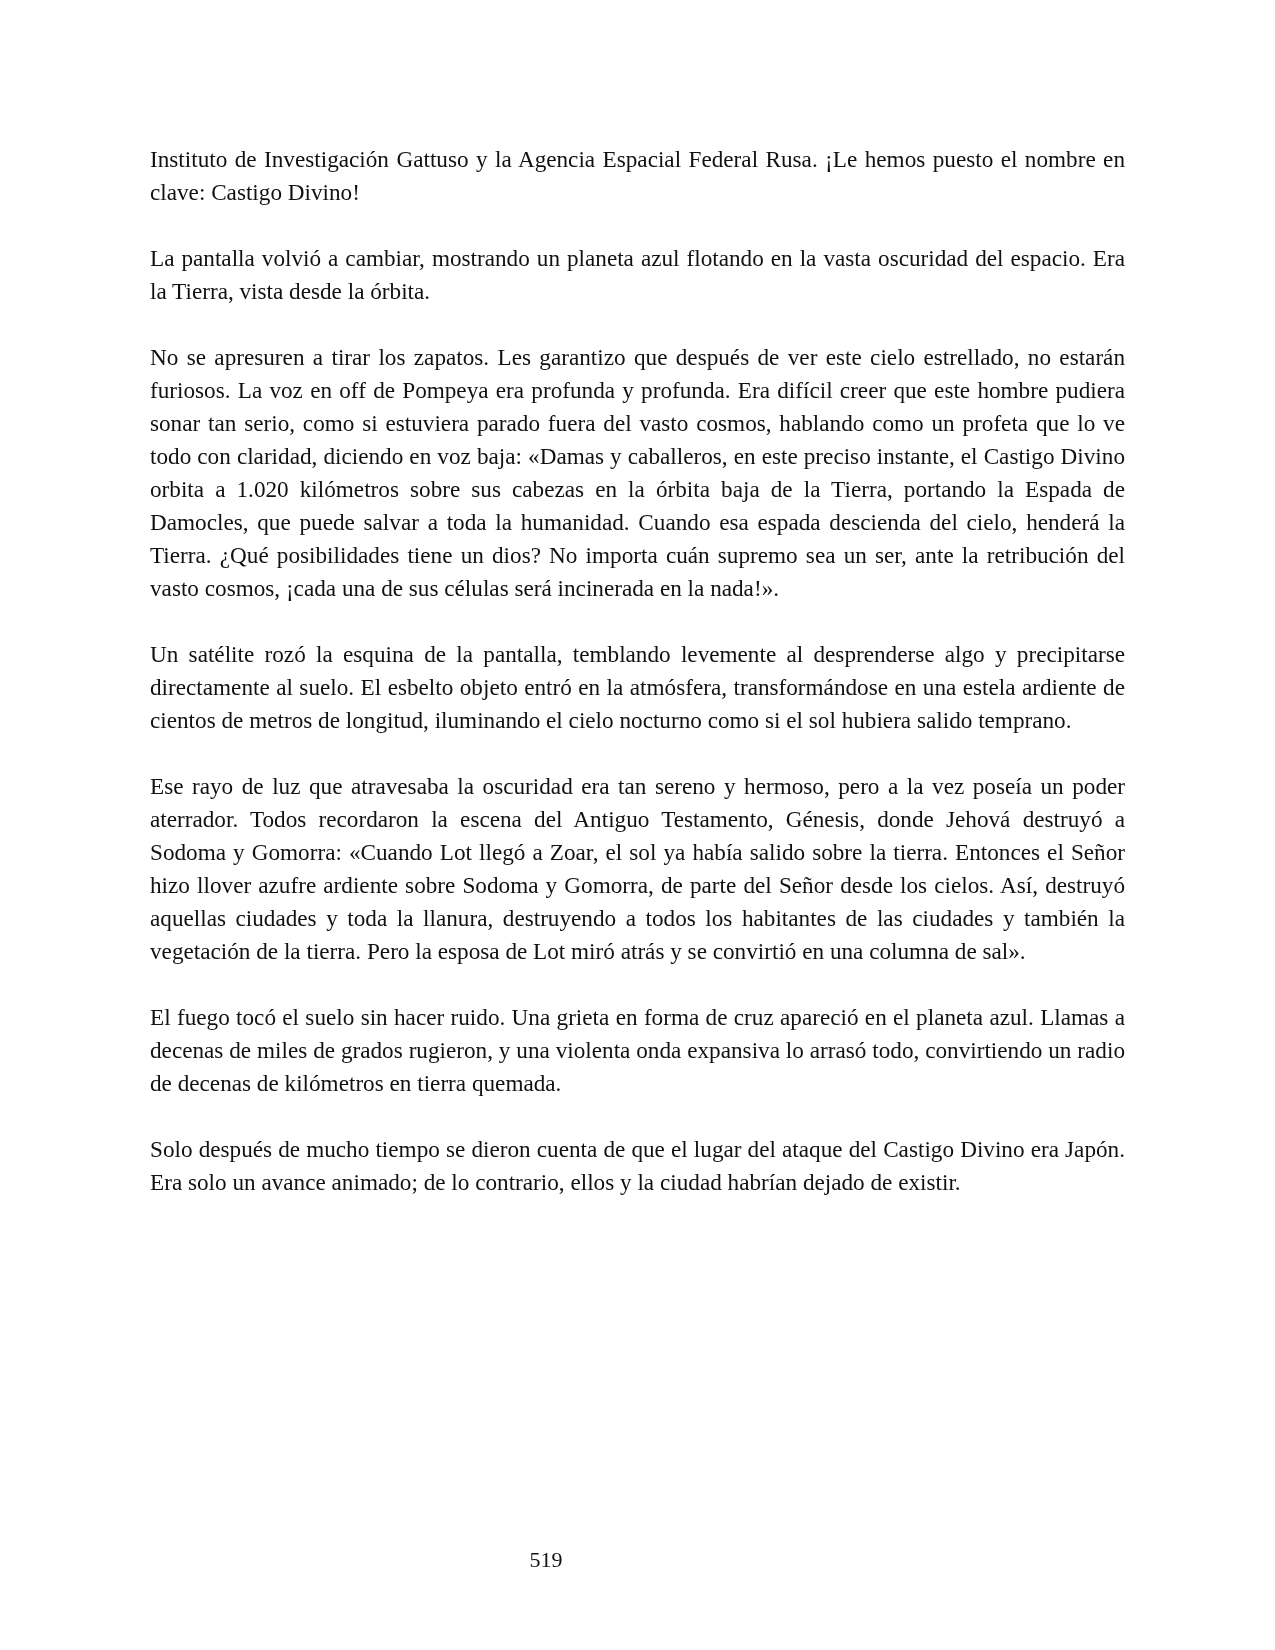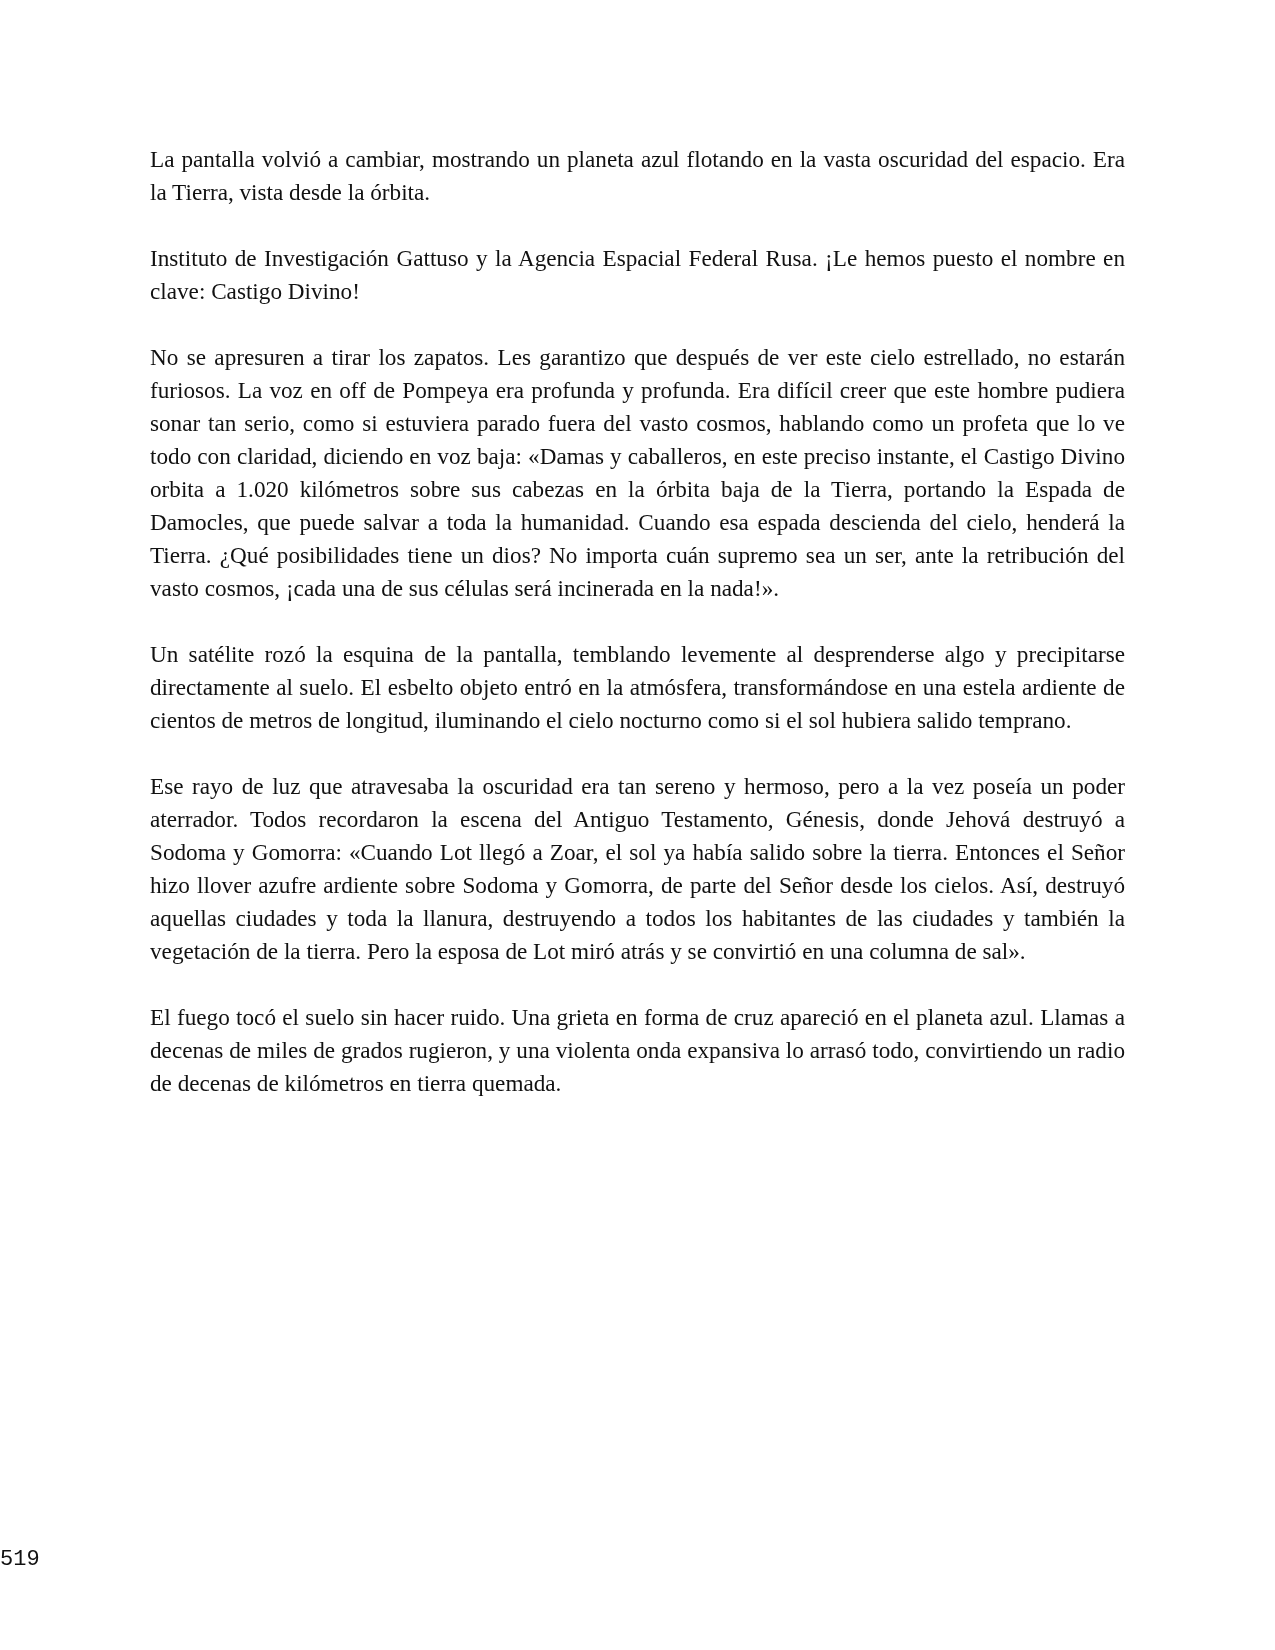--- a/index.html
+++ b/index.html
@@ -28,30 +28,31 @@
       text-align: justify;
       text-align-last: left;
       hyphens: none;
       word-spacing: 0px;
     }
     .page-number {
       position: absolute;
       left: 0;
       width: 1092px;
       top: 1545px;
+      text-align: center;
       font-size: 22px;
       line-height: 30px;
-      font-family: Liberation Mono, monospace;
     }
   </style>
 </head>
 <body>
 
 <main class="page">
+  <p class="para">Instituto de Investigación Gattuso y la Agencia Espacial Federal Rusa. ¡Le hemos puesto el nombre en clave: Castigo Divino!</p>
   <p class="para">La pantalla volvió a cambiar, mostrando un planeta azul flotando en la vasta oscuridad del espacio. Era la Tierra, vista desde la órbita.</p>
-  <p class="para">Instituto de Investigación Gattuso y la Agencia Espacial Federal Rusa. ¡Le hemos puesto el nombre en clave: Castigo Divino!</p>
   <p class="para">No se apresuren a tirar los zapatos. Les garantizo que después de ver este cielo estrellado, no estarán furiosos. La voz en off de Pompeya era profunda y profunda. Era difícil creer que este hombre pudiera sonar tan serio, como si estuviera parado fuera del vasto cosmos, hablando como un profeta que lo ve todo con claridad, diciendo en voz baja: «Damas y caballeros, en este preciso instante, el Castigo Divino orbita a 1.020 kilómetros sobre sus cabezas en la órbita baja de la Tierra, portando la Espada de Damocles, que puede salvar a toda la humanidad. Cuando esa espada descienda del cielo, henderá la Tierra. ¿Qué posibilidades tiene un dios? No importa cuán supremo sea un ser, ante la retribución del vasto cosmos, ¡cada una de sus células será incinerada en la nada!».</p>
   <p class="para">Un satélite rozó la esquina de la pantalla, temblando levemente al desprenderse algo y precipitarse directamente al suelo. El esbelto objeto entró en la atmósfera, transformándose en una estela ardiente de cientos de metros de longitud, iluminando el cielo nocturno como si el sol hubiera salido temprano.</p>
   <p class="para">Ese rayo de luz que atravesaba la oscuridad era tan sereno y hermoso, pero a la vez poseía un poder aterrador. Todos recordaron la escena del Antiguo Testamento, Génesis, donde Jehová destruyó a Sodoma y Gomorra: «Cuando Lot llegó a Zoar, el sol ya había salido sobre la tierra. Entonces el Señor hizo llover azufre ardiente sobre Sodoma y Gomorra, de parte del Señor desde los cielos. Así, destruyó aquellas ciudades y toda la llanura, destruyendo a todos los habitantes de las ciudades y también la vegetación de la tierra. Pero la esposa de Lot miró atrás y se convirtió en una columna de sal».</p>
   <p class="para">El fuego tocó el suelo sin hacer ruido. Una grieta en forma de cruz apareció en el planeta azul. Llamas a decenas de miles de grados rugieron, y una violenta onda expansiva lo arrasó todo, convirtiendo un radio de decenas de kilómetros en tierra quemada.</p>
+  <p class="para">Solo después de mucho tiempo se dieron cuenta de que el lugar del ataque del Castigo Divino era Japón. Era solo un avance animado; de lo contrario, ellos y la ciudad habrían dejado de existir.</p>
 </main>
 
 <div class="page-number">519</div>
 
 </body></html>

